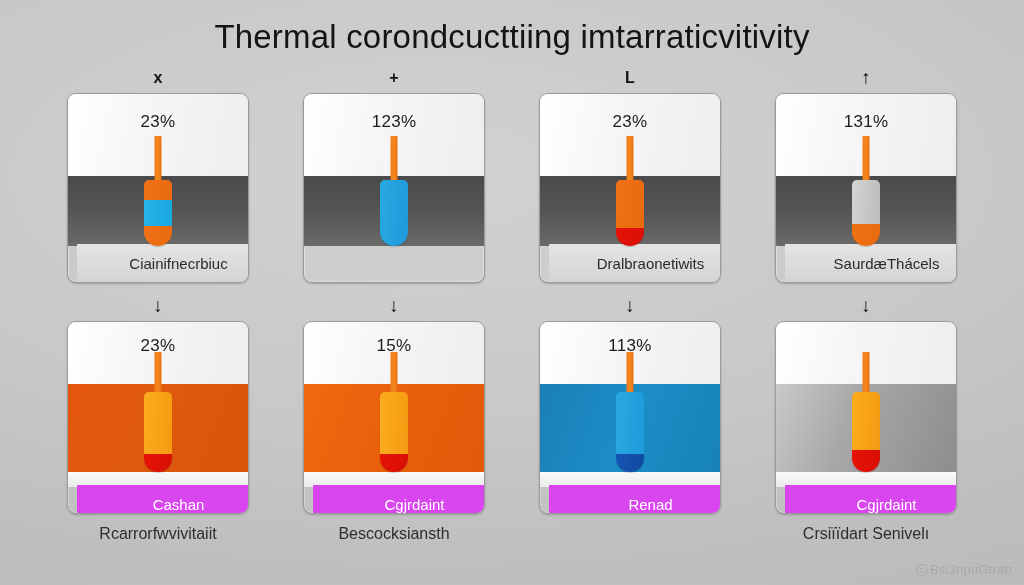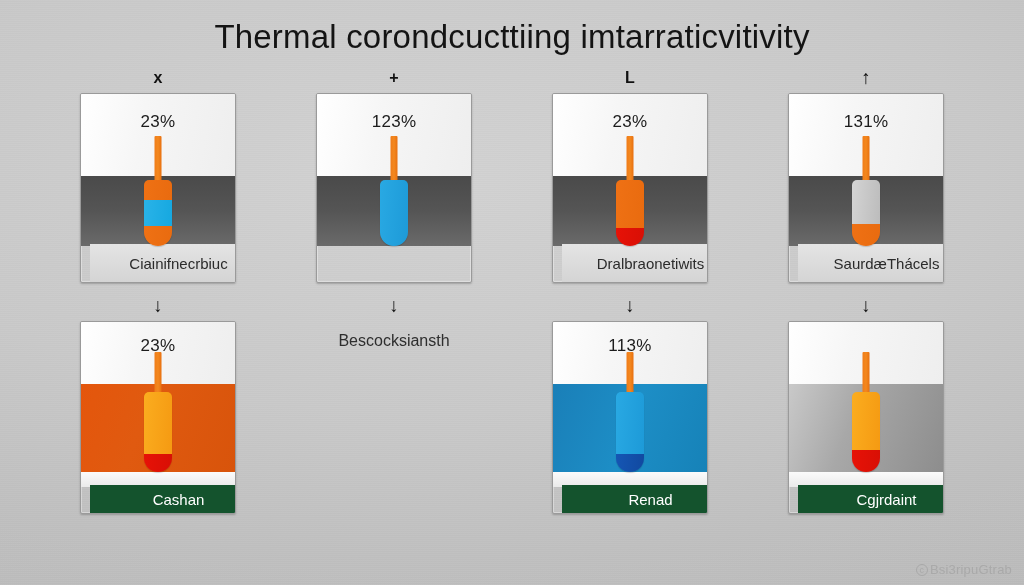--- a/index.html
+++ b/index.html
@@ -39,22 +39,22 @@
 
   .marker {
     height:30px; line-height:30px;
     font-size:16px; font-weight:bold;
     color:#111;
     display:flex; align-items:center; justify-content:center;
   }
   .marker.arrow { font-size:19px; }
 
   .card {
-    width:156px; height:190px;
-    border-radius:2px;
+    width:182px; height:190px;
+    border-radius:9px;
     border:1px solid #9a9a9a;
     overflow:hidden;
     position:relative;
     box-shadow:0 1px 2px rgba(0,0,0,.22), inset 0 0 0 1px rgba(255,255,255,.35);
   }
   .card.tall { height:193px; }
 
   
   .band-top {
     position:absolute; left:0; right:0; top:0;
@@ -69,21 +69,21 @@
   
   .t .band-top { height:82px; }
   .t .band-mid { top:82px; height:70px; background:linear-gradient(180deg,#4a4a4a 0%,#555555 55%,#6a6a6a 100%); }
   .t .band-bot { height:38px; background:linear-gradient(180deg,#e4e4e4,#d4d4d4); }
   .t .band-label { font-size:15px; color:#2b2b2b; }
 
   
   .b .band-top { height:62px; }
   .b .band-mid { top:62px; height:88px; }
   .b .gap { position:absolute; left:0; right:0; top:150px; height:15px; background:linear-gradient(180deg,#fbfbfb,#eaeaea); }
-  .b .band-bot { height:28px; background:#14532d; }
+  .b .band-bot { height:28px; background:#d946ef;align-items:flex-end; }
   .b .band-label { font-size:15px; color:#ffffff; }
 
   .fill-orange { background:linear-gradient(110deg,#e4560c 0%,#e05a10 40%,#d8540b 100%); }
   .fill-amber  { background:linear-gradient(110deg,#ef6a10 0%,#e8600c 50%,#e2590a 100%); }
   .fill-blue   { background:linear-gradient(110deg,#1a7fb8 0%,#1d8ec6 50%,#1682b8 100%); }
   .fill-gray   { background:linear-gradient(110deg,#c9c9c9 0%,#a8a8a8 40%,#8d8d8d 100%); }
 
   .value {
     position:absolute; left:0; right:0;
     text-align:center;
@@ -259,24 +259,41 @@
             <div class="stem"></div>
             <div class="bulb">
               <div class="bulb-seg seg-amber" style="top:0;height:62px"></div>
               <div class="bulb-seg seg-red" style="top:62px;height:18px"></div>
             </div>
           </div>
           <div class="band-bot">
             <span class="band-label">Cashan</span>
           </div>
         </div>
+        <div class="caption">Rcarrorfwvivitaiit</div>
       </div>
 
       <div class="cell">
         <div class="marker arrow">↓</div>
+        <div class="card b tall">
+          <div class="band-top"></div>
+          <div class="band-mid fill-amber"></div>
+          <div class="gap"></div>
+          <div class="value">15%</div>
+          <div class="thermo">
+            <div class="stem"></div>
+            <div class="bulb">
+              <div class="bulb-seg seg-amber" style="top:0;height:62px"></div>
+              <div class="bulb-seg seg-red" style="top:62px;height:18px"></div>
+            </div>
+          </div>
+          <div class="band-bot">
+            <span class="band-label">Cgjrdaint</span>
+          </div>
+        </div>
         <div class="caption">Bescocksiansth</div>
       </div>
 
       <div class="cell">
         <div class="marker arrow">↓</div>
         <div class="card b tall">
           <div class="band-top"></div>
           <div class="band-mid fill-blue"></div>
           <div class="gap"></div>
           <div class="value">113%</div>
@@ -303,20 +320,21 @@
             <div class="stem"></div>
             <div class="bulb">
               <div class="bulb-seg seg-amber" style="top:0;height:58px"></div>
               <div class="bulb-seg seg-red" style="top:58px;height:22px"></div>
             </div>
           </div>
           <div class="band-bot">
             <span class="band-label">Cgjrdaint</span>
           </div>
         </div>
+        <div class="caption">Crsiïïdart Senivelı</div>
       </div>
 
     </div>
   </div>
 
   <div class="watermark">
     <span class="wm-c">c</span>
     <span>Bsi3ripuGtrab</span>
   </div>
 

